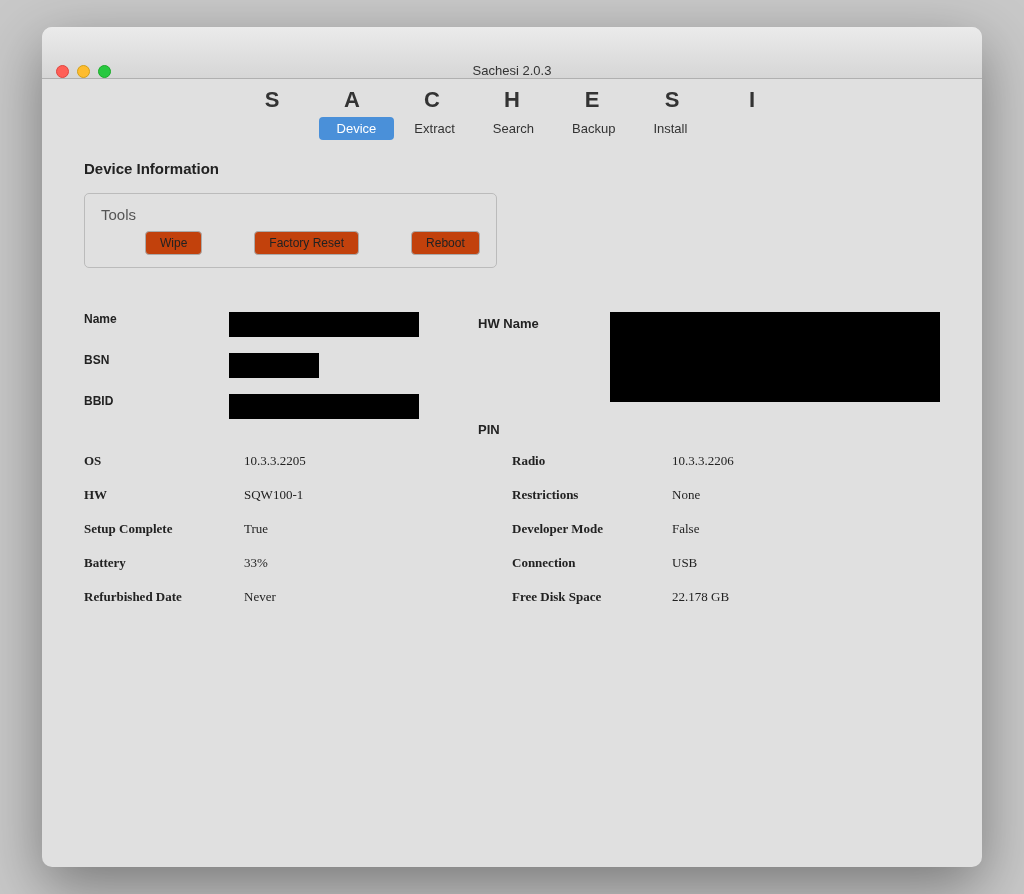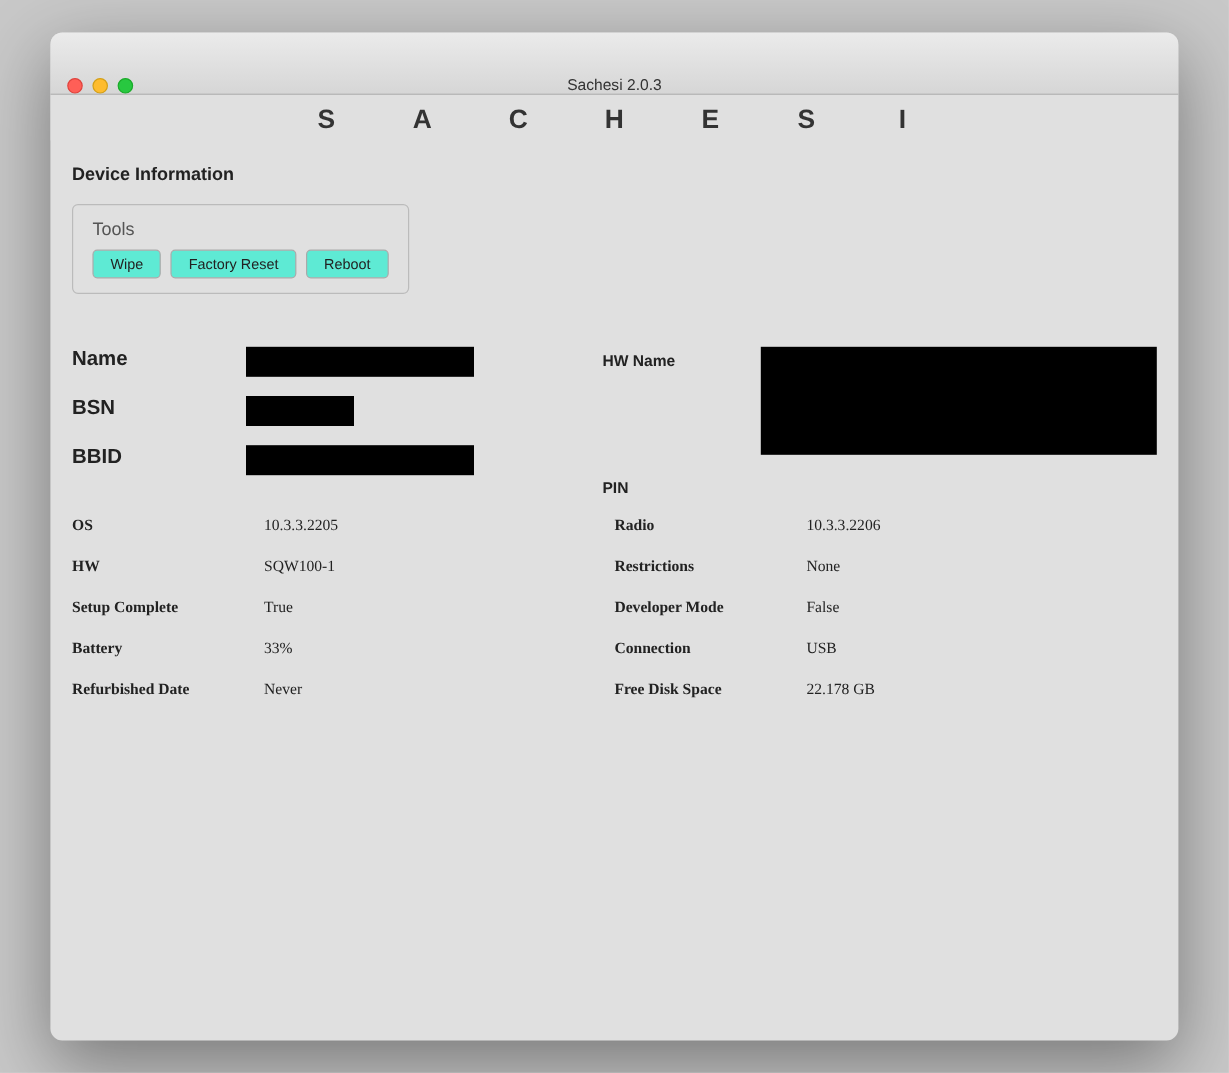--- a/index.html
+++ b/index.html
@@ -102,21 +102,21 @@
     }
 
     .nav-tab.active {
       background: #4a90d9;
       color: white;
       border-radius: 4px;
     }
 
     
     .main-content {
-      padding: 20px 18px;
+      padding: 20px 42px;
       flex: 1;
     }
 
     .section-title {
       font-size: 15px;
       font-weight: 700;
       color: #222;
       margin-bottom: 16px;
     }
 
@@ -137,35 +137,36 @@
     }
 
     .tools-buttons {
       display: flex;
       gap: 8px;
     }
 
     .tool-btn {
       padding: 4px 14px;
       font-size: 12px;
-      background: #5eead4;
+      background: #c2410c;
       border: 1px solid #aaa;
       border-radius: 4px;
       cursor: pointer;
       color: #222;
+      margin-left: 44px;
     }
 
     .info-row {
       display: flex;
       align-items: flex-start;
       margin-bottom: 16px;
     }
 
     .info-label {
-      font-size: 17px;
+      font-size: 12px;
       font-weight: 700;
       color: #222;
       width: 145px;
       flex-shrink: 0;
     }
 
     .black-block {
       background: #000;
       display: inline-block;
     }
@@ -245,20 +246,27 @@
   <div class="nav-area">
     <div class="nav-letters">
       <span class="nav-letter">S</span>
       <span class="nav-letter">A</span>
       <span class="nav-letter">C</span>
       <span class="nav-letter">H</span>
       <span class="nav-letter">E</span>
       <span class="nav-letter">S</span>
       <span class="nav-letter">I</span>
     </div>
+    <div class="nav-tabs">
+      <button class="nav-tab active">Device</button>
+      <button class="nav-tab">Extract</button>
+      <button class="nav-tab">Search</button>
+      <button class="nav-tab">Backup</button>
+      <button class="nav-tab">Install</button>
+    </div>
   </div>
 
   <div class="main-content">
     <div class="section-title">Device Information</div>
 
     
     <div class="tools-box">
       <div class="tools-label">Tools</div>
       <div class="tools-buttons">
         <button class="tool-btn">Wipe</button>

